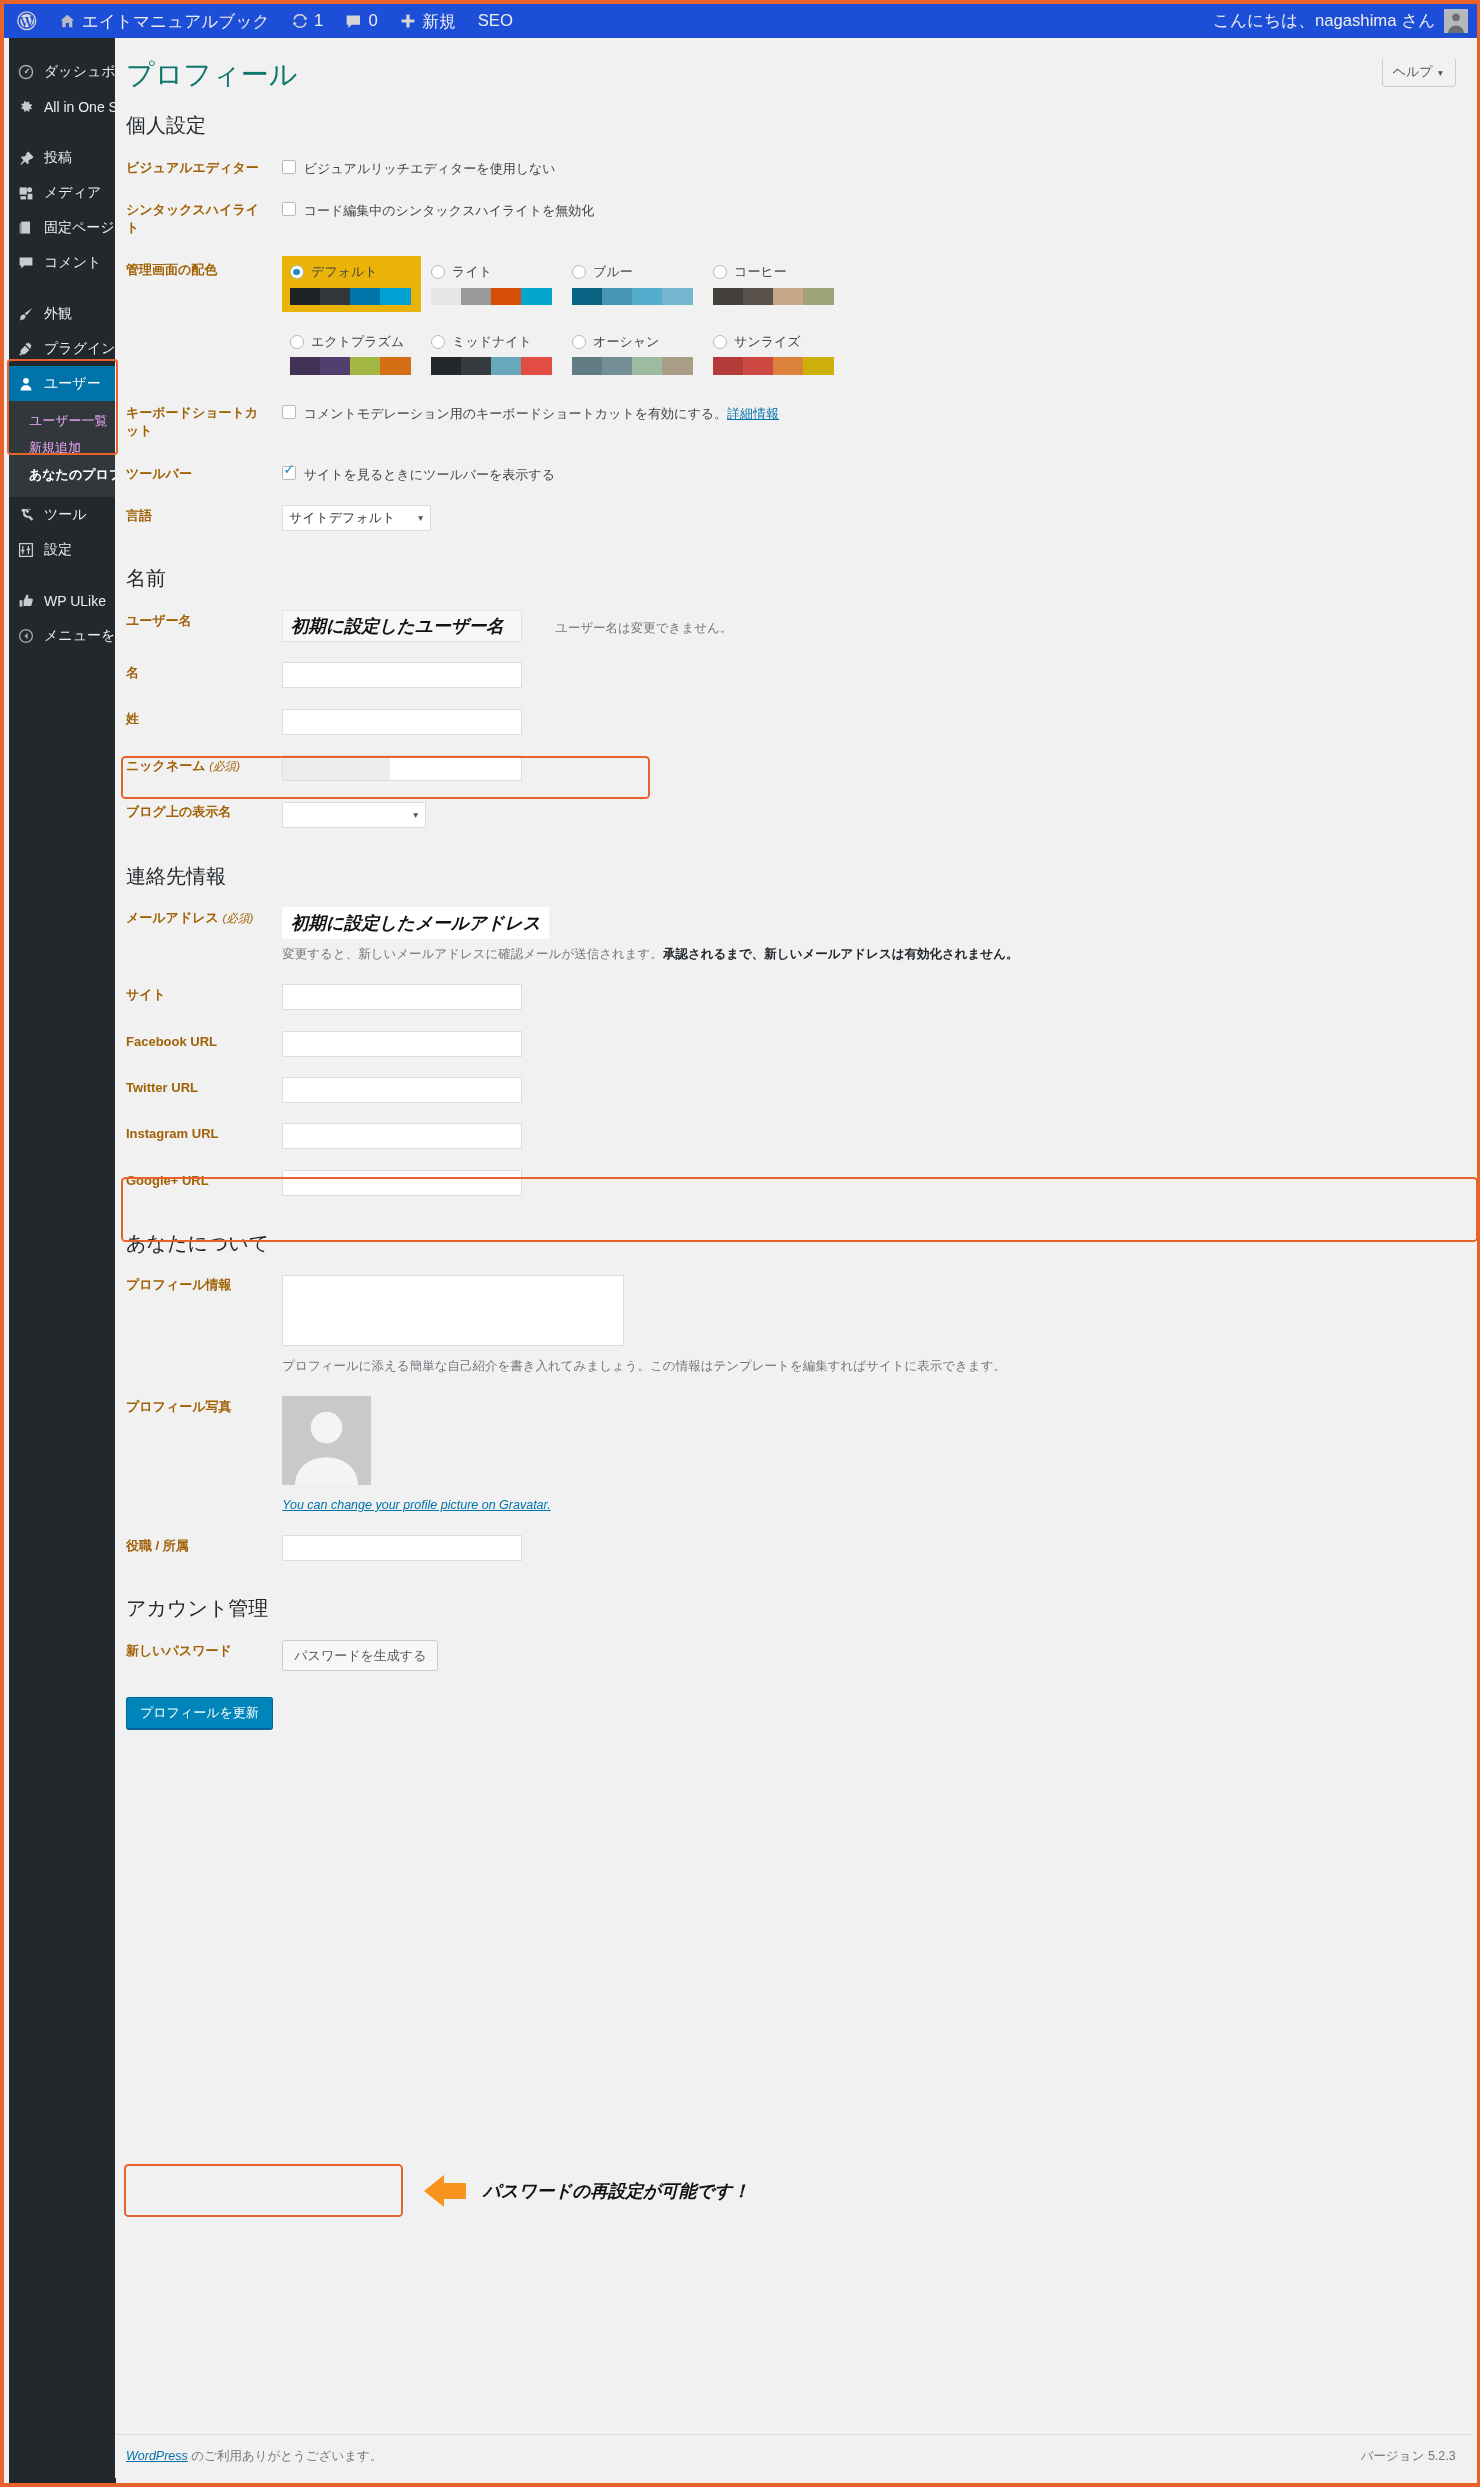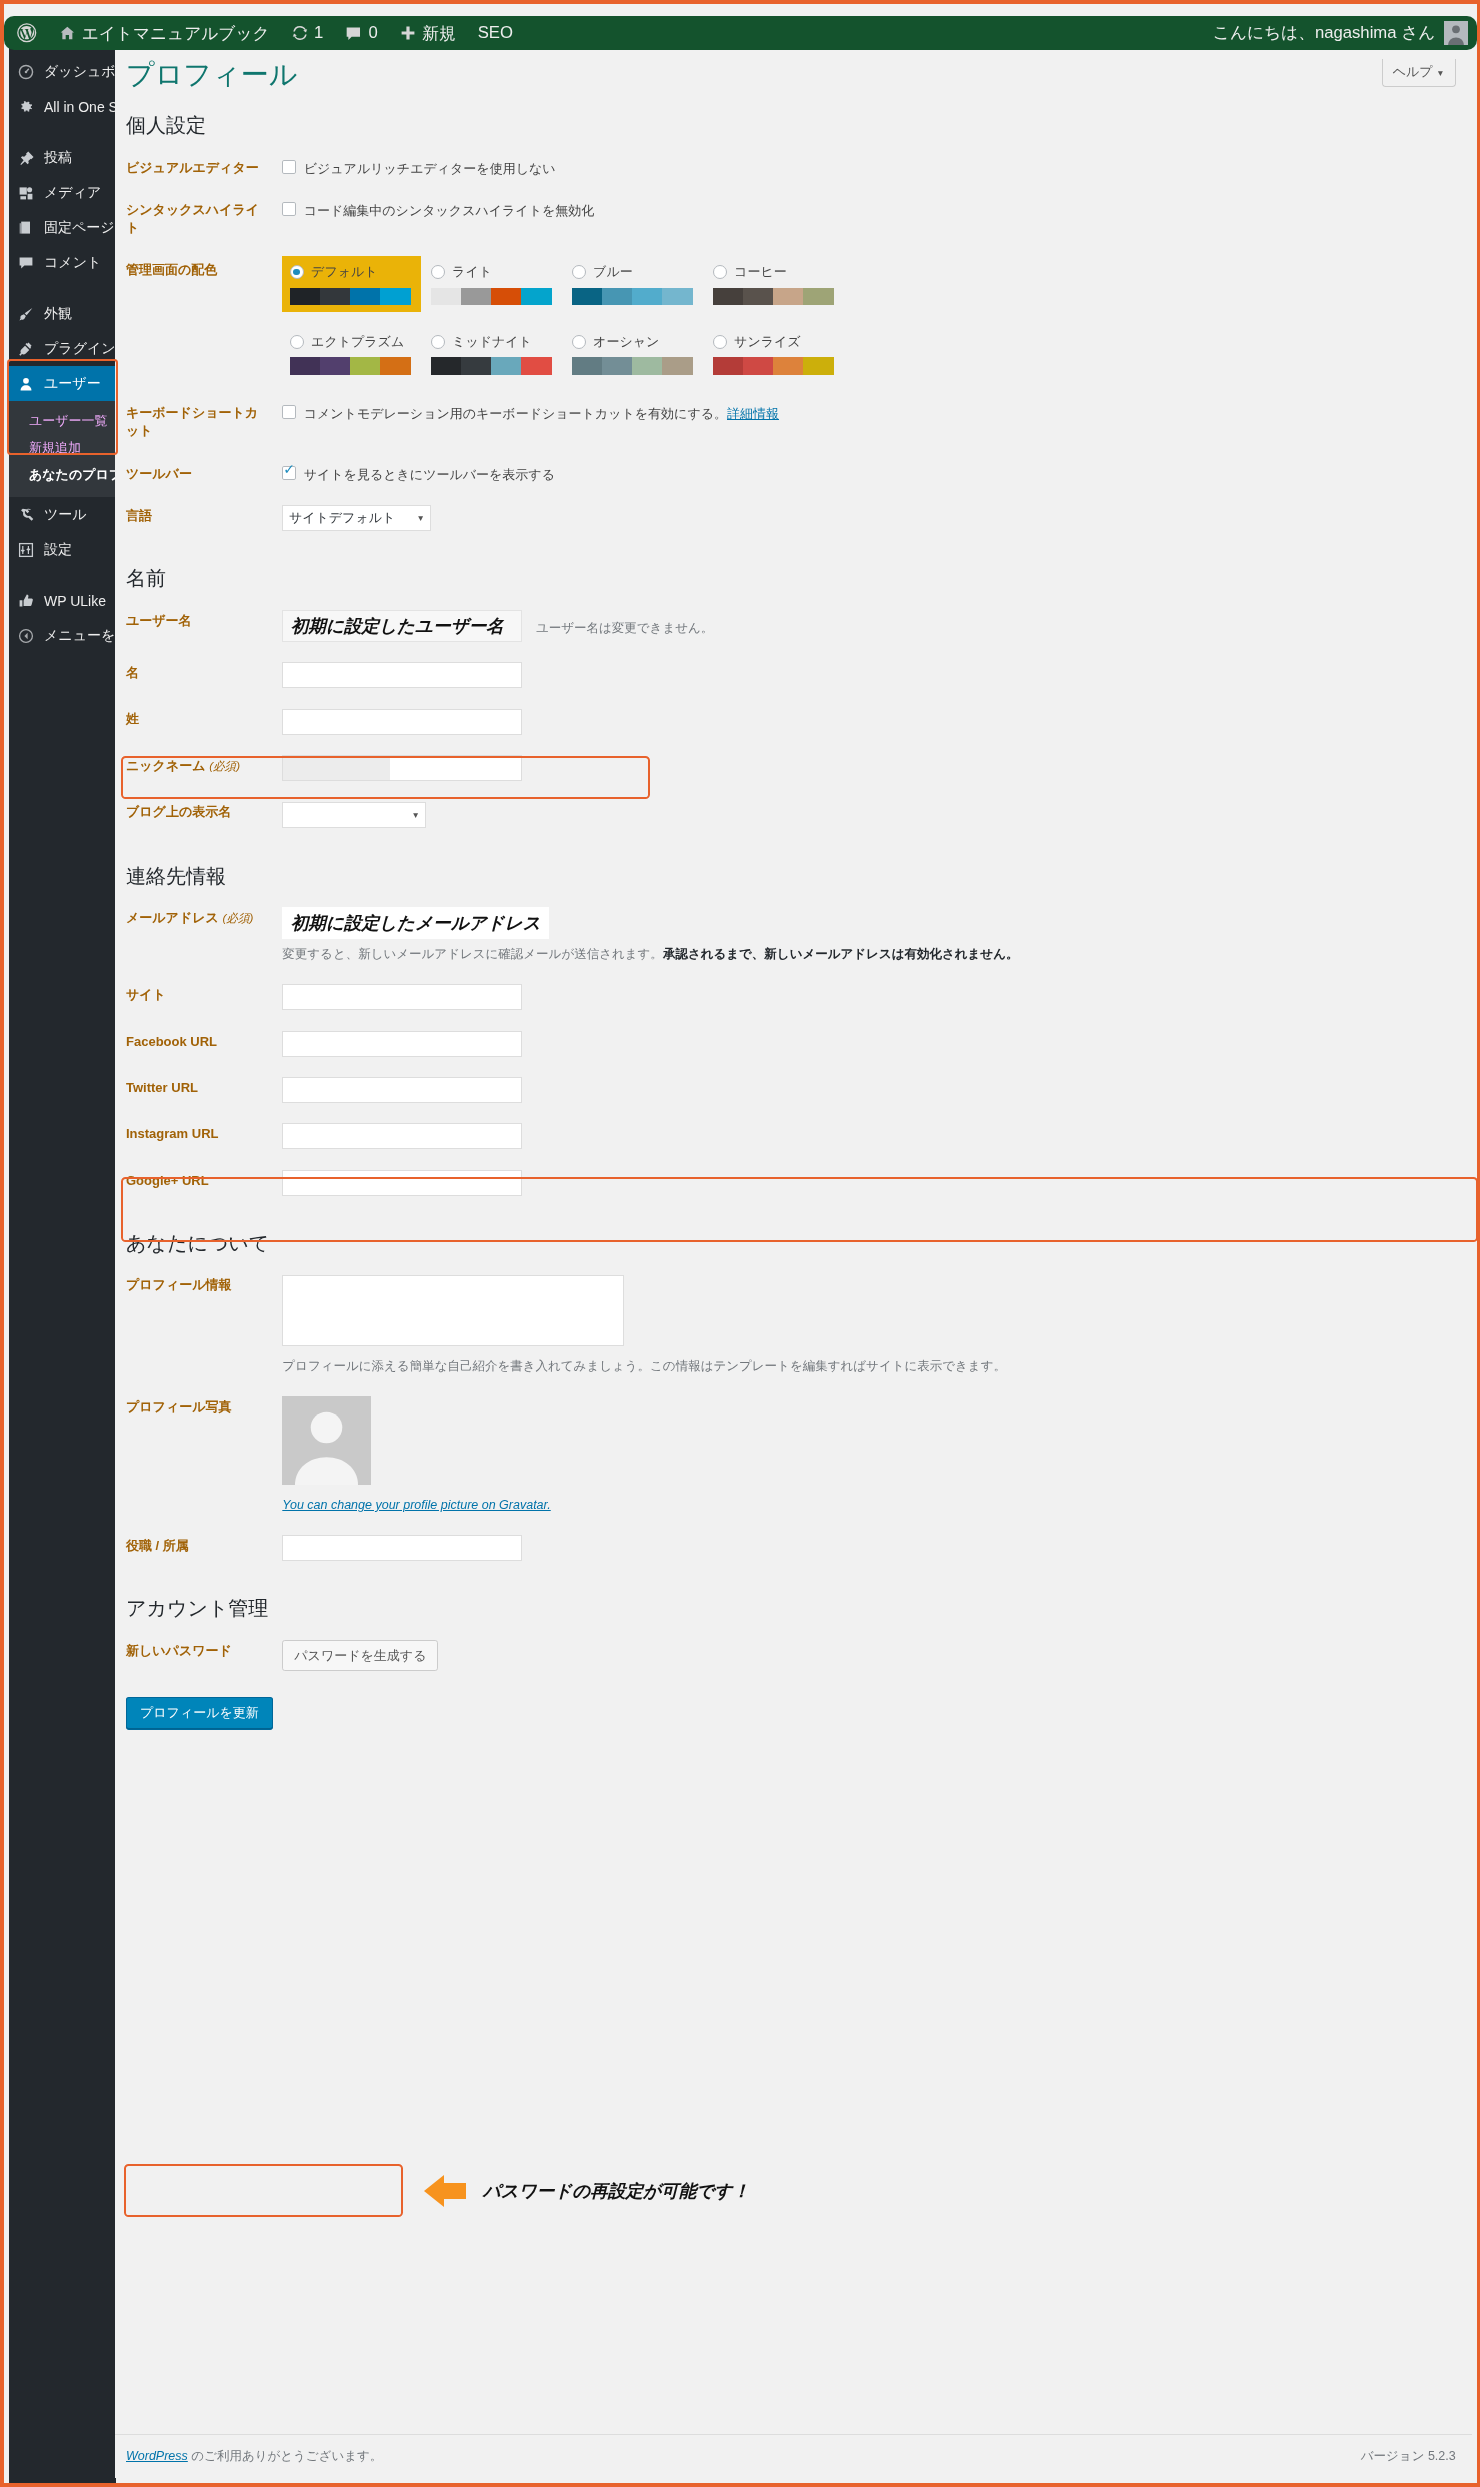--- a/index.html
+++ b/index.html
@@ -15,26 +15,25 @@
 
   
   #page-frame{
     position:absolute; inset:0;
     border:4.6px solid #e8622c;
     background:#f1f1f1;
   }
 
   
   #adminbar{
-    position:absolute; left:0; top:12px; right:0; height:34px;
-    background:#14532d; color:#eee;
+    position:absolute; left:0; top:0; right:0; height:34px;
+    background:#1d4ed8; color:#eee;
     display:flex; align-items:center;
     font-size:16.7px;
     z-index:50;
-    border-radius:10px;
   }
   .ab-item{
     display:flex; align-items:center; gap:6.5px;
     padding:0 11px; height:34px; color:#eee; white-space:nowrap;
   }
   .ab-item:first-child{ padding-left:13px; }
   .ab-icon{ display:inline-flex; align-items:center; justify-content:center; }
   .ab-spacer{ flex:1; }
   .ab-right{ display:flex; align-items:flex-start; gap:0px; padding-right:9.3px; }
   .ab-avatar{
@@ -169,21 +168,21 @@
   .desc{ font-size:12.5px; color:#72777c; margin-top:4.6px; line-height:1.6; }
   .desc strong{ color:#23282d; }
   .annot-value{
     display:inline-block; min-width:240px;
     font-family:"DejaVu Serif","Liberation Serif",serif;
     font-style:italic; font-weight:bold; font-size:17.6px; color:#111;
     background:#f7f7f7; border:0.9px solid #e3e3e3; padding:1.9px 7.4px;
     line-height:1.5;
   }
   .annot-value.white{ background:#fff; border-color:#fff; }
-  .hint-right{ font-size:12.5px; color:#72777c; margin-left:10px; }
+  .hint-right{ font-size:12.5px; color:#72777c; margin-left:29px; }
 
   
   .avatar-box{
     width:89px;height:89px;background:#c8c8c8;
     display:flex;align-items:flex-end;justify-content:center;overflow:hidden;
   }
   .gravatar-link{
     display:block; margin-top:11px; font-size:12.5px; color:#0073aa;
     text-decoration:underline; font-style:italic;
   }

